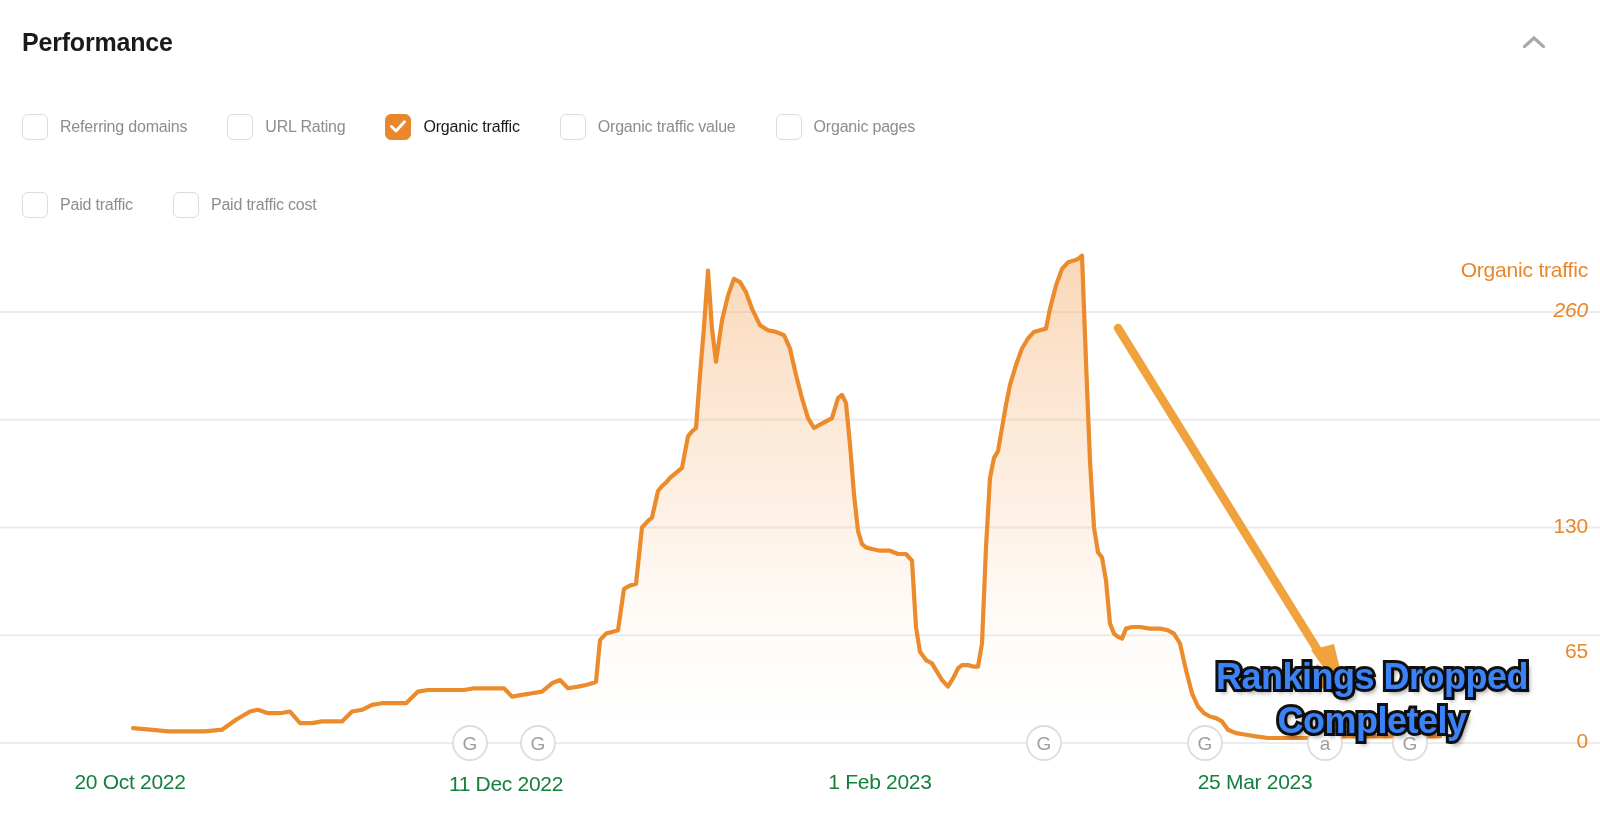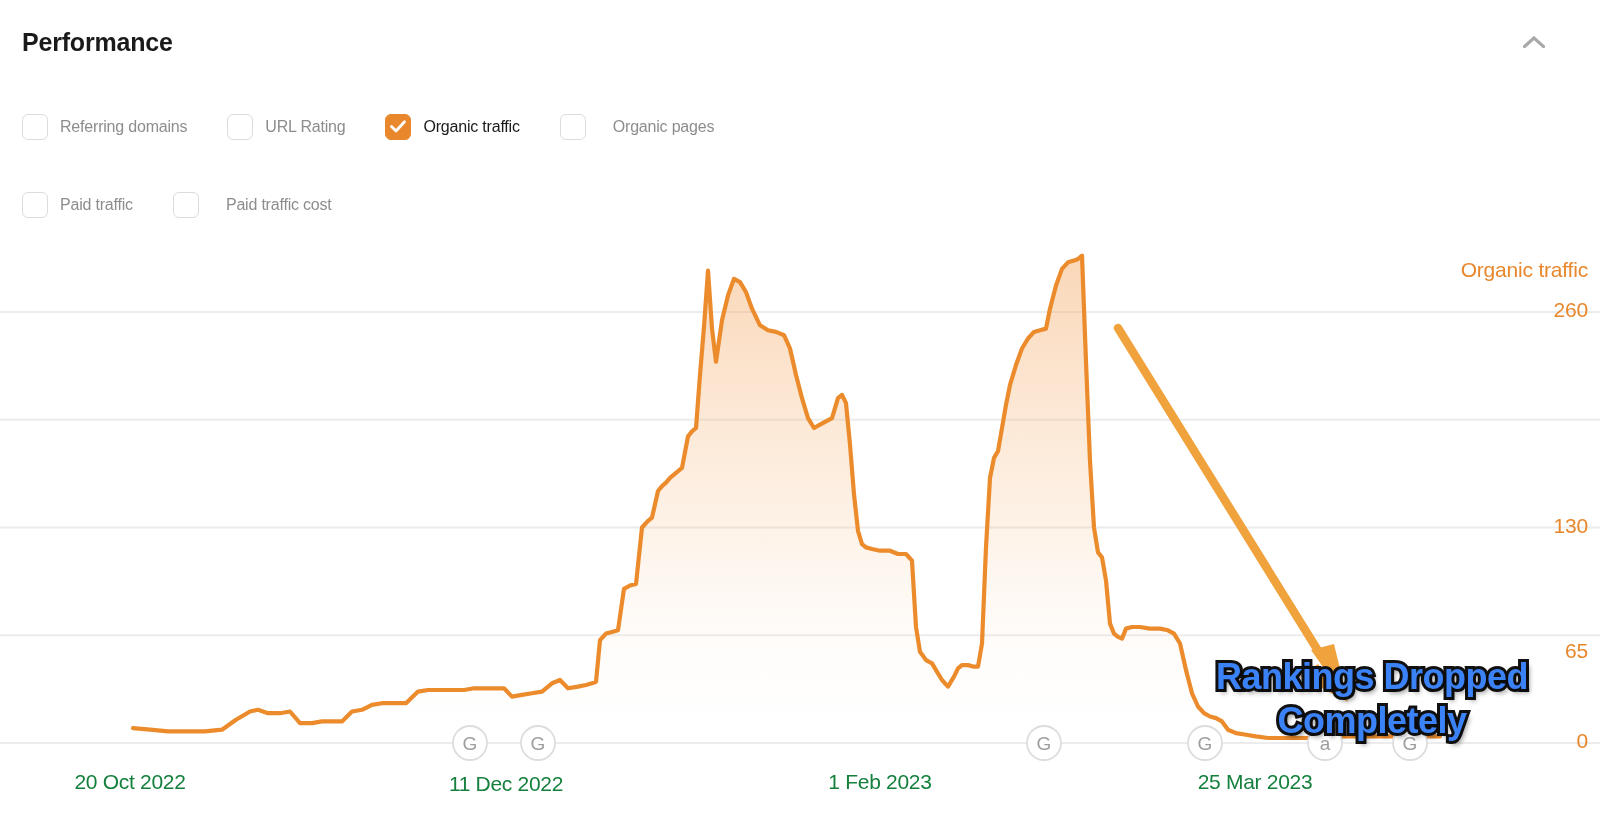--- a/index.html
+++ b/index.html
@@ -71,21 +71,21 @@
   }
   .metric-row.row2 { margin-top: 33px; }
 
   .metric {
     display: flex;
     align-items: center;
     cursor: pointer;
     margin-right: 40px;
     white-space: nowrap;
   }
-  .metric:last-child { margin-right: 0; gap: 15px; }
+  .metric:last-child { margin-right: 0; }
 
   .cbx {
     width: 26px;
     height: 26px;
     min-width: 26px;
     border-radius: 6px;
     border: 1.6px solid #dcdcdc;
     background: #fff;
     box-sizing: border-box;
     margin-right: 12px;
@@ -199,20 +199,26 @@
 
       <div class="metric active">
         <span class="cbx checked">
           <svg class="tick" viewBox="0 0 16 13">
               <polyline points="1.5,6.5 6,11 14.5,1.8" fill="none" stroke="#fff" stroke-width="2.8" stroke-linecap="round" stroke-linejoin="round"></polyline>
             </svg>
         </span>
         <span class="metric-label">Organic traffic</span>
       </div>
 
+      <div class="metric">
+        <span class="cbx">
+          
+        </span>
+        <span class="metric-label">Organic traffic value</span>
+      </div>
 
       <div class="metric">
         <span class="cbx">
           
         </span>
         <span class="metric-label">Organic pages</span>
       </div>
 
     </div>
 
@@ -289,21 +295,21 @@
         <polygon points="1348,462 1311,410 1334,404" fill="#f0a23c"></polygon>
       </g>
     </svg>
 
     <div class="annotation-text">
       <div>Rankings Dropped</div>
       <div>Completely</div>
     </div>
 
     <div id="yticks">
-        <div class="y-tick" style="top: 58px;">260</div>
+        <div class="y-tick" style="top: 58px; font-style: italic;">260</div>
         <div class="y-tick" style="top: 273.5px;">130</div>
         <div class="y-tick" style="top: 366px; margin-top: 33px;">65</div>
         <div class="y-tick" style="top: 489px;">0</div>
       </div>
     <div id="xticks">
         <div class="x-tick" style="left: 130px; top: 530px; transform: translateX(-50%);">20 Oct 2022</div>
         <div class="x-tick" style="left: 506px; top: 532px; transform: translateX(-50%);">11 Dec 2022</div>
         <div class="x-tick" style="left: 880px; top: 530px; transform: translateX(-50%);">1 Feb 2023</div>
         <div class="x-tick" style="left: 1255px; top: 530px; transform: translateX(-50%);">25 Mar 2023</div>
       </div>

